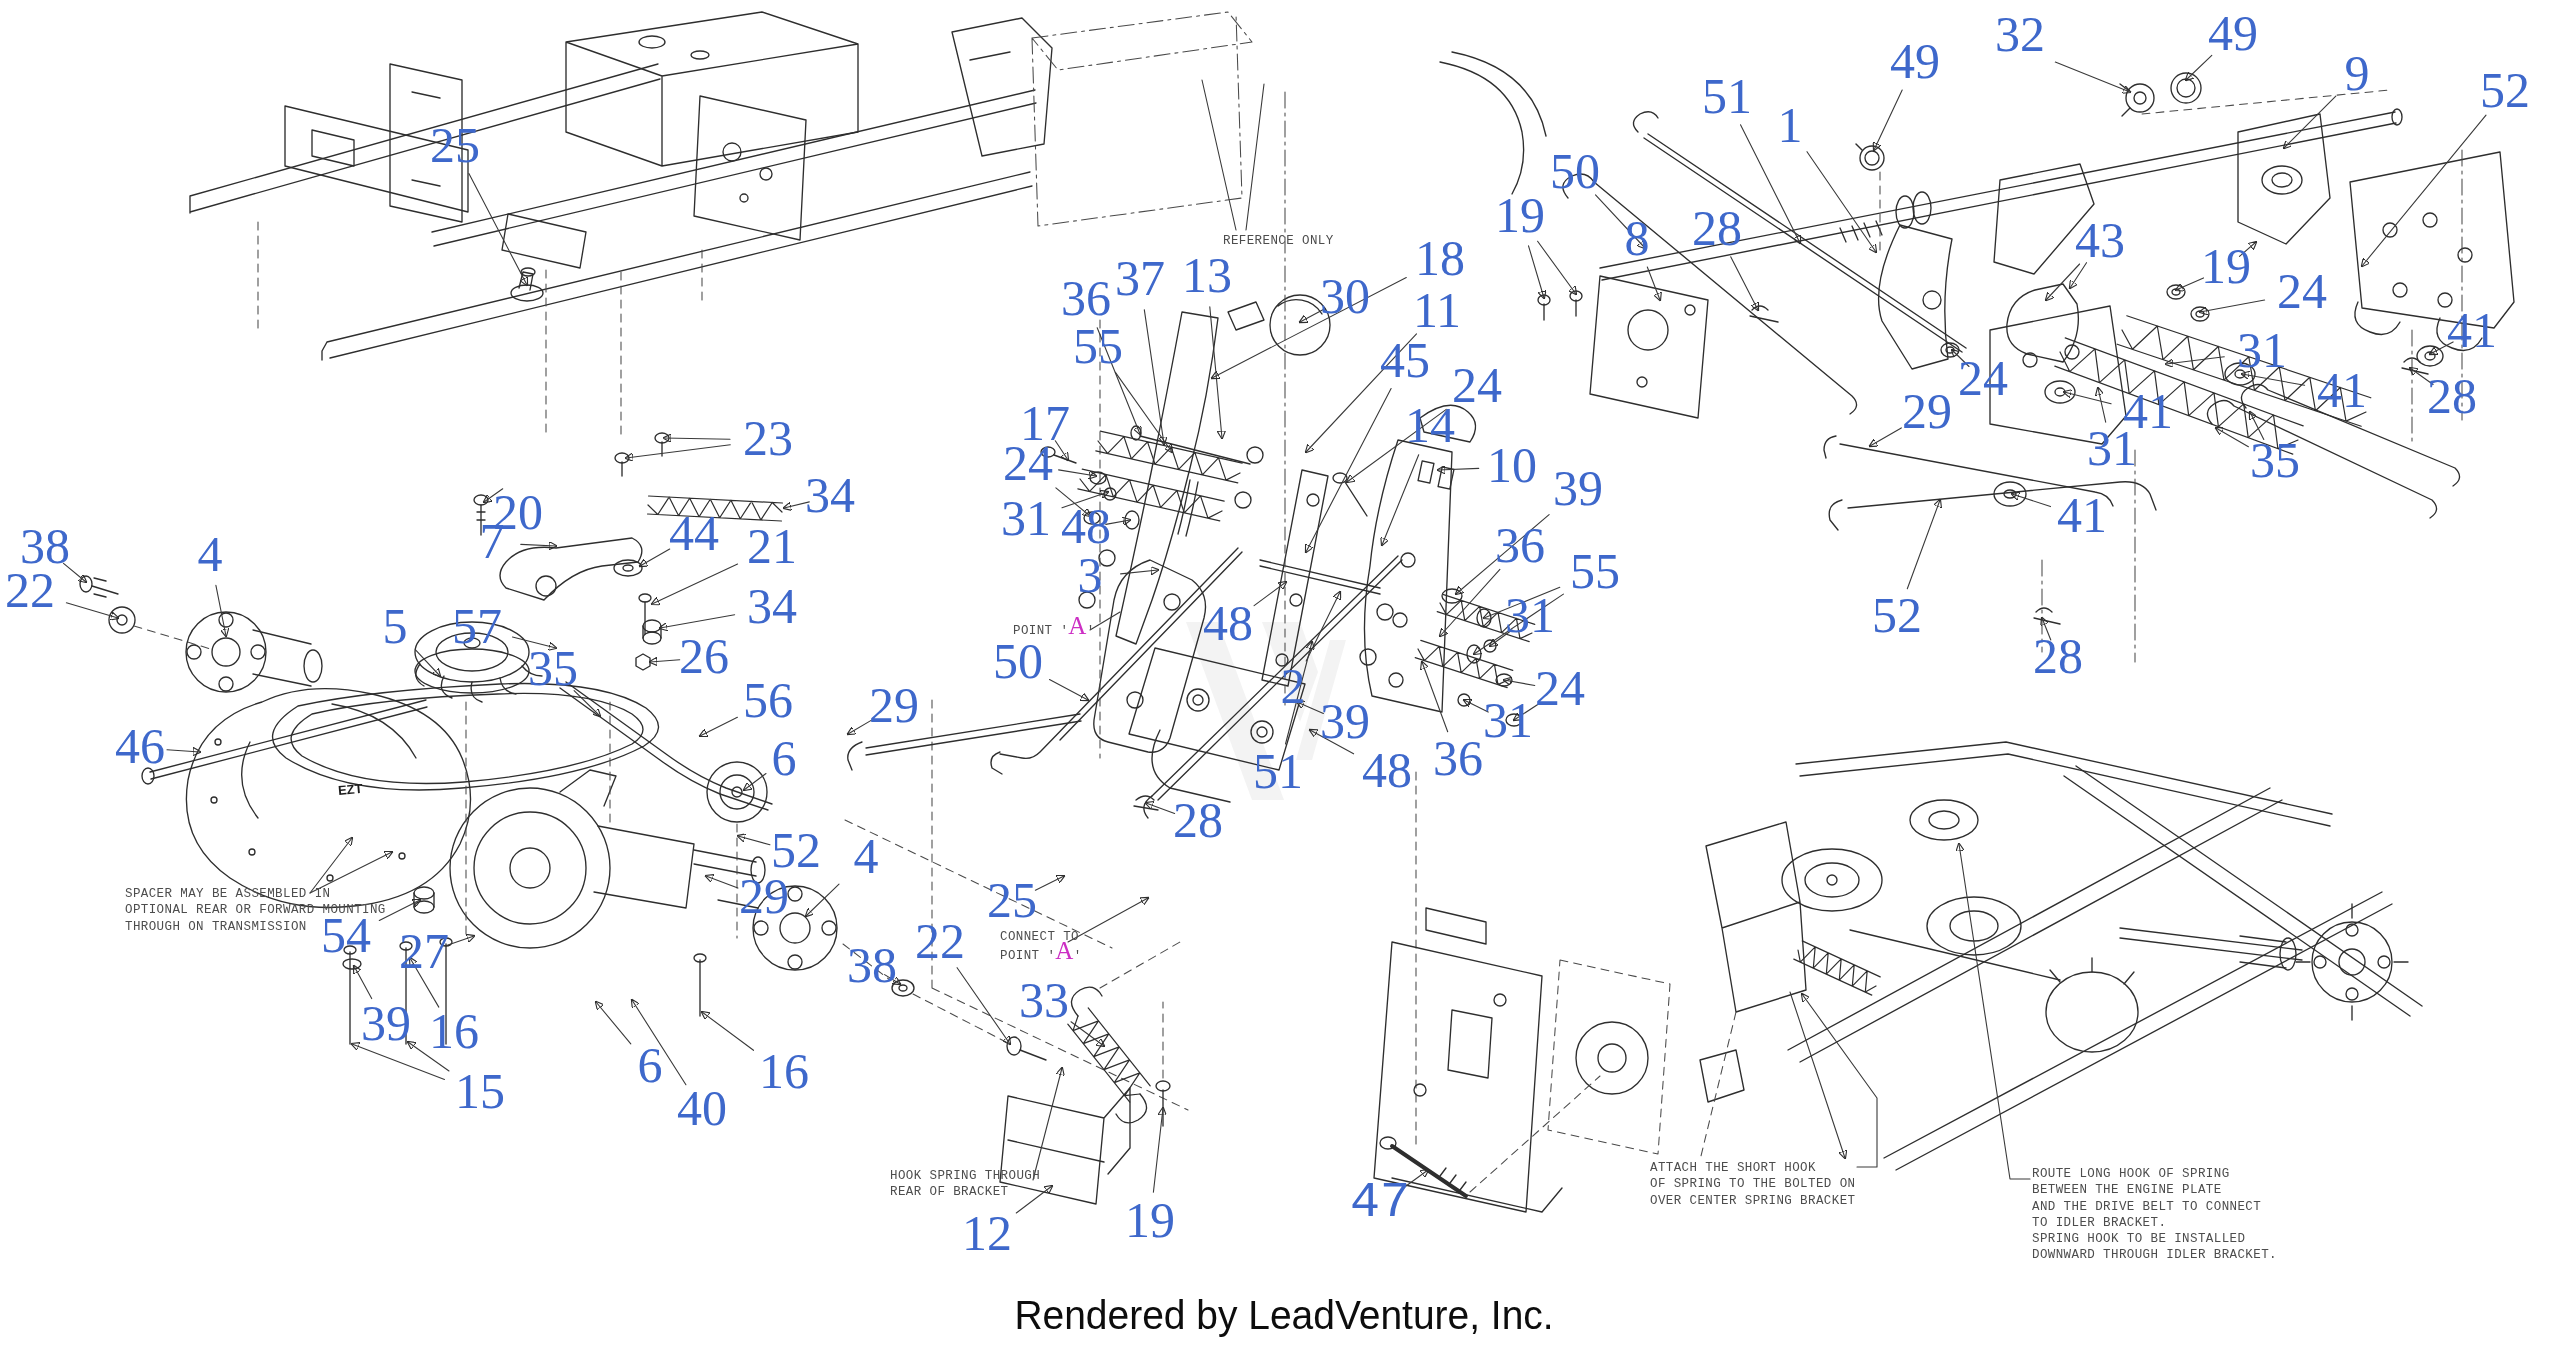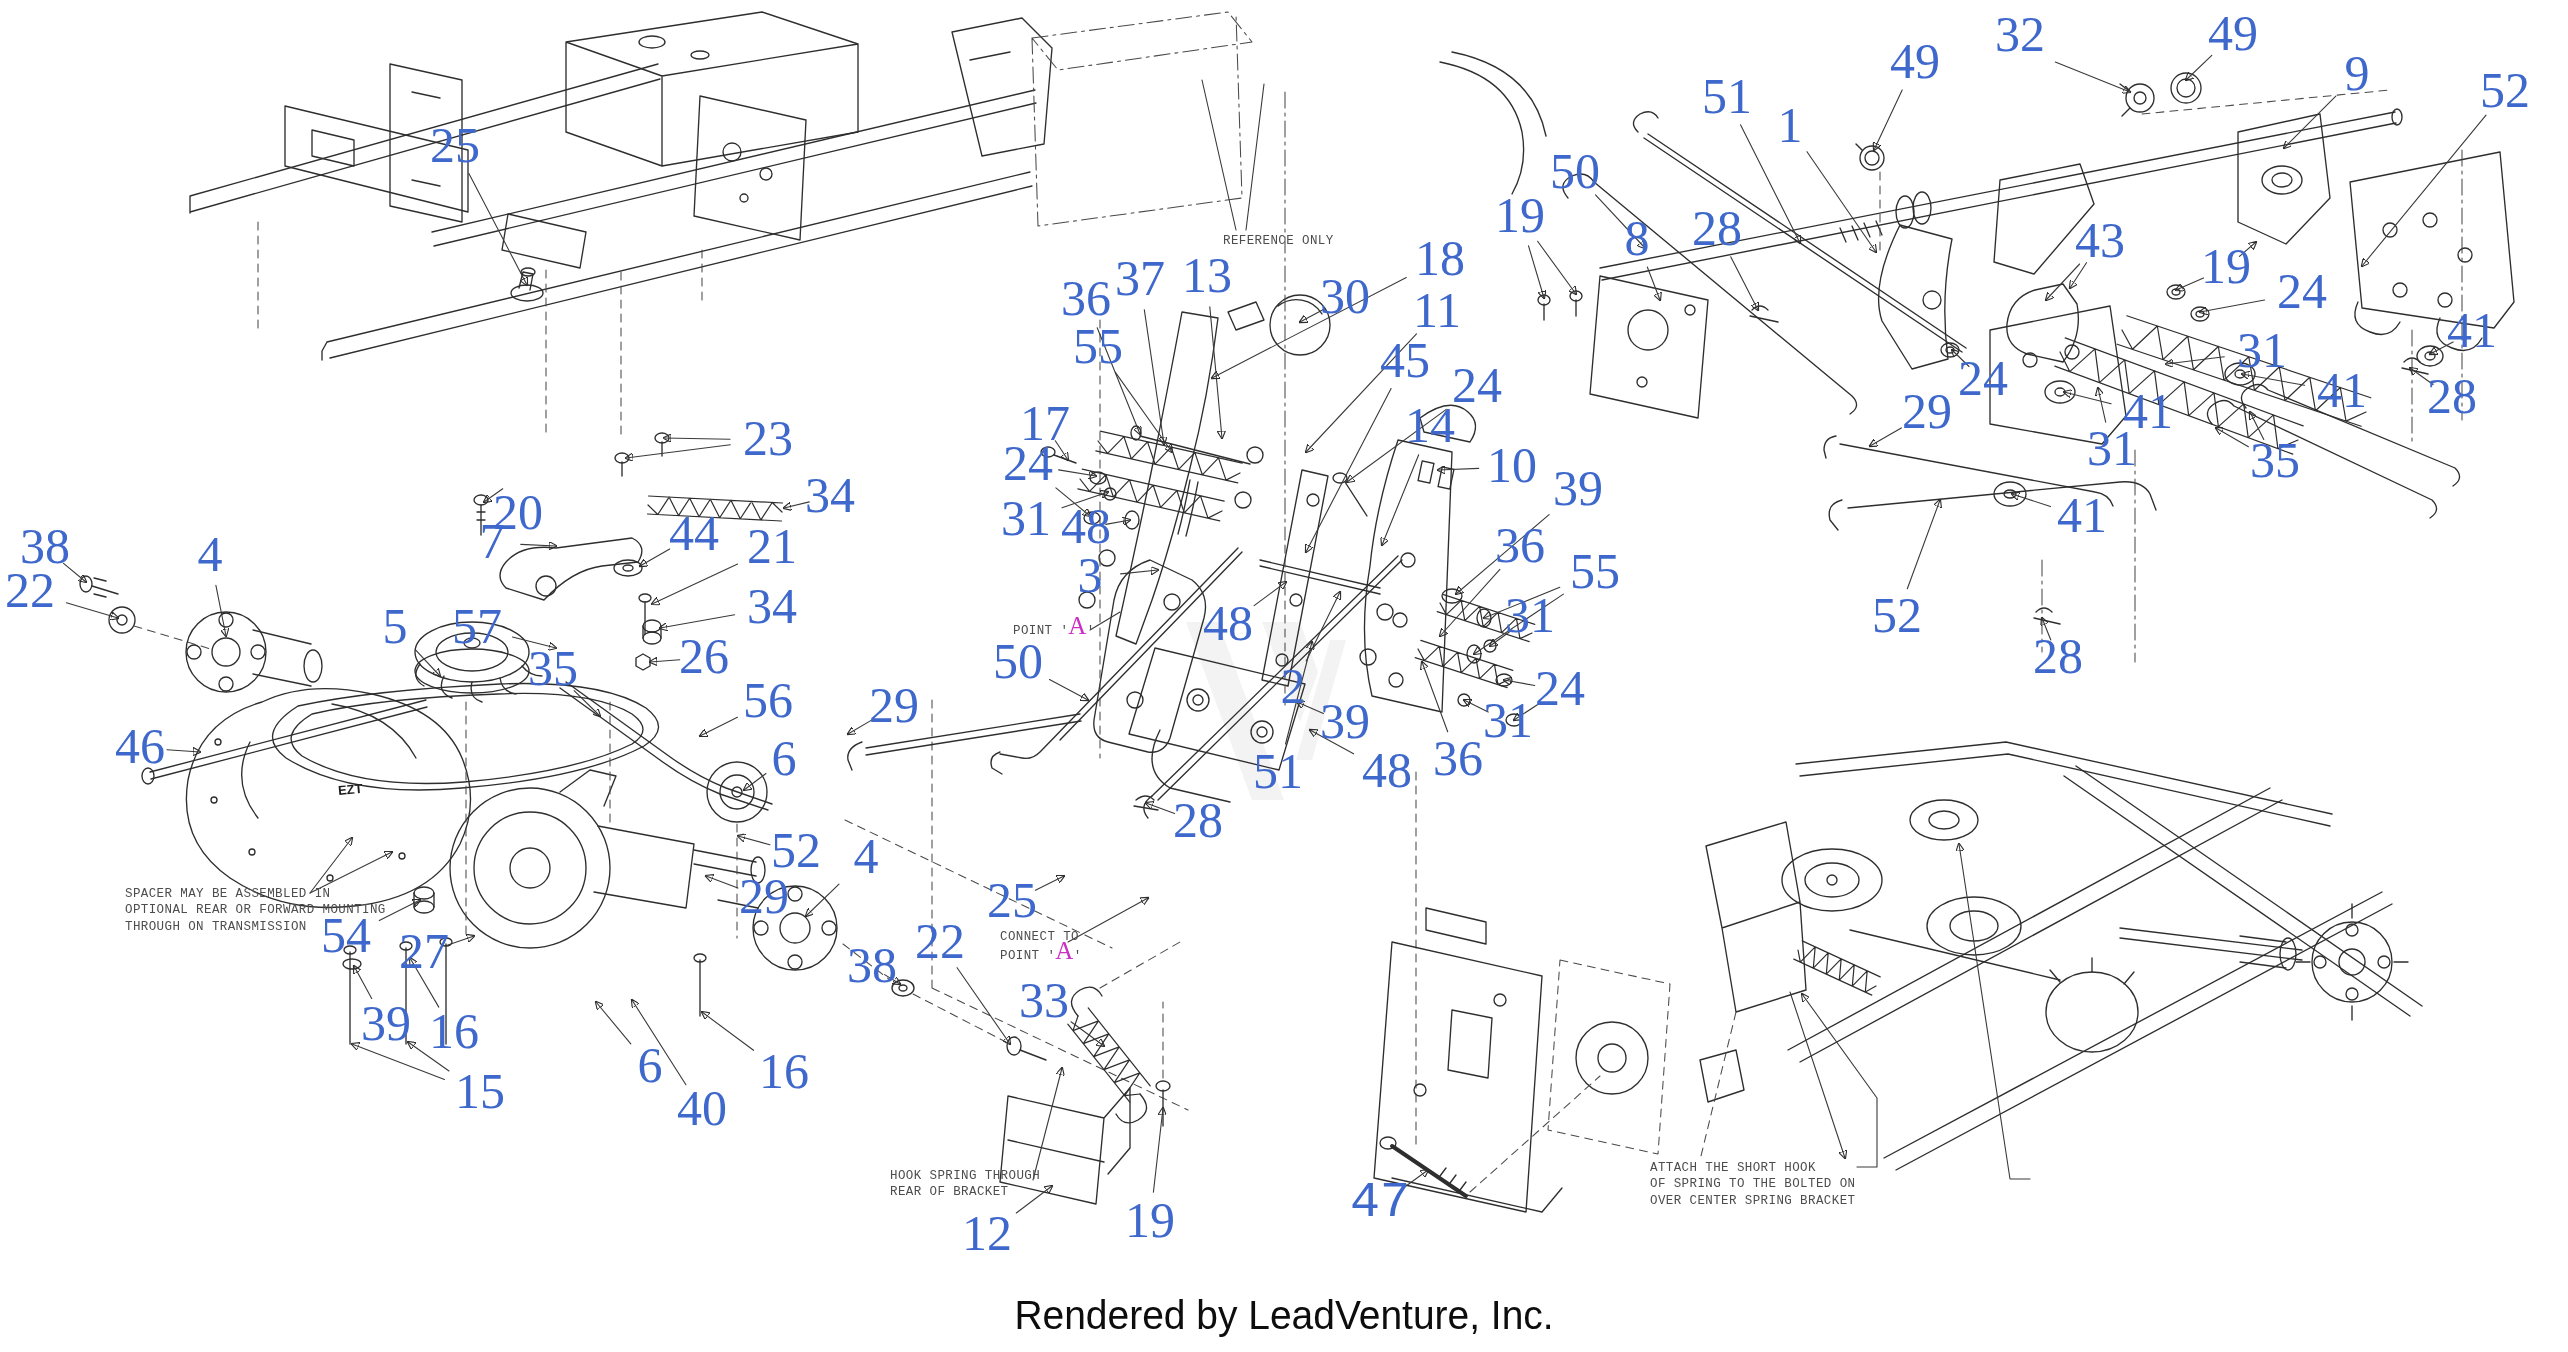--- a/index.html
+++ b/index.html
@@ -555,17 +555,18 @@
       <div class="callout" style="left: 2275px; top: 462px;">35</div>
       <div class="callout" style="left: 2082px; top: 517px;">41</div>
       <div class="callout" style="left: 1897px; top: 617px;">52</div>
       <div class="callout" style="left: 2058px; top: 658px;">28</div>
       <div class="note" style="left: 1223px; top: 233px;"><div>REFERENCE ONLY</div></div>
       <div class="note" style="left: 125px; top: 886px;"><div>SPACER MAY BE ASSEMBLED IN</div><div>OPTIONAL REAR OR FORWARD MOUNTING</div><div>THROUGH ON TRANSMISSION</div></div>
       <div class="note" style="left: 1013px; top: 620px;"><div>POINT '<span class="accentA">A</span>'</div></div>
       <div class="note" style="left: 1000px; top: 929px;"><div>CONNECT TO</div><div>POINT '<span class="accentA">A</span>'</div></div>
       <div class="note" style="left: 890px; top: 1168px;"><div>HOOK SPRING THROUGH</div><div>REAR OF BRACKET</div></div>
       <div class="note" style="left: 1650px; top: 1160px;"><div>ATTACH THE SHORT HOOK</div><div>OF SPRING TO THE BOLTED ON</div><div>OVER CENTER SPRING BRACKET</div></div>
+      <div class="note" style="left: 2032px; top: 1166px;"><div>ROUTE LONG HOOK OF SPRING</div><div>BETWEEN THE ENGINE PLATE</div><div>AND THE DRIVE BELT TO CONNECT</div><div>TO IDLER BRACKET.</div><div>SPRING HOOK TO BE INSTALLED</div><div>DOWNWARD THROUGH IDLER BRACKET.</div></div>
     </div>
 
   <div id="ezt-label">EZT</div>
   <div id="footer">Rendered by LeadVenture, Inc.</div>
 </div>
 
 </body></html>

